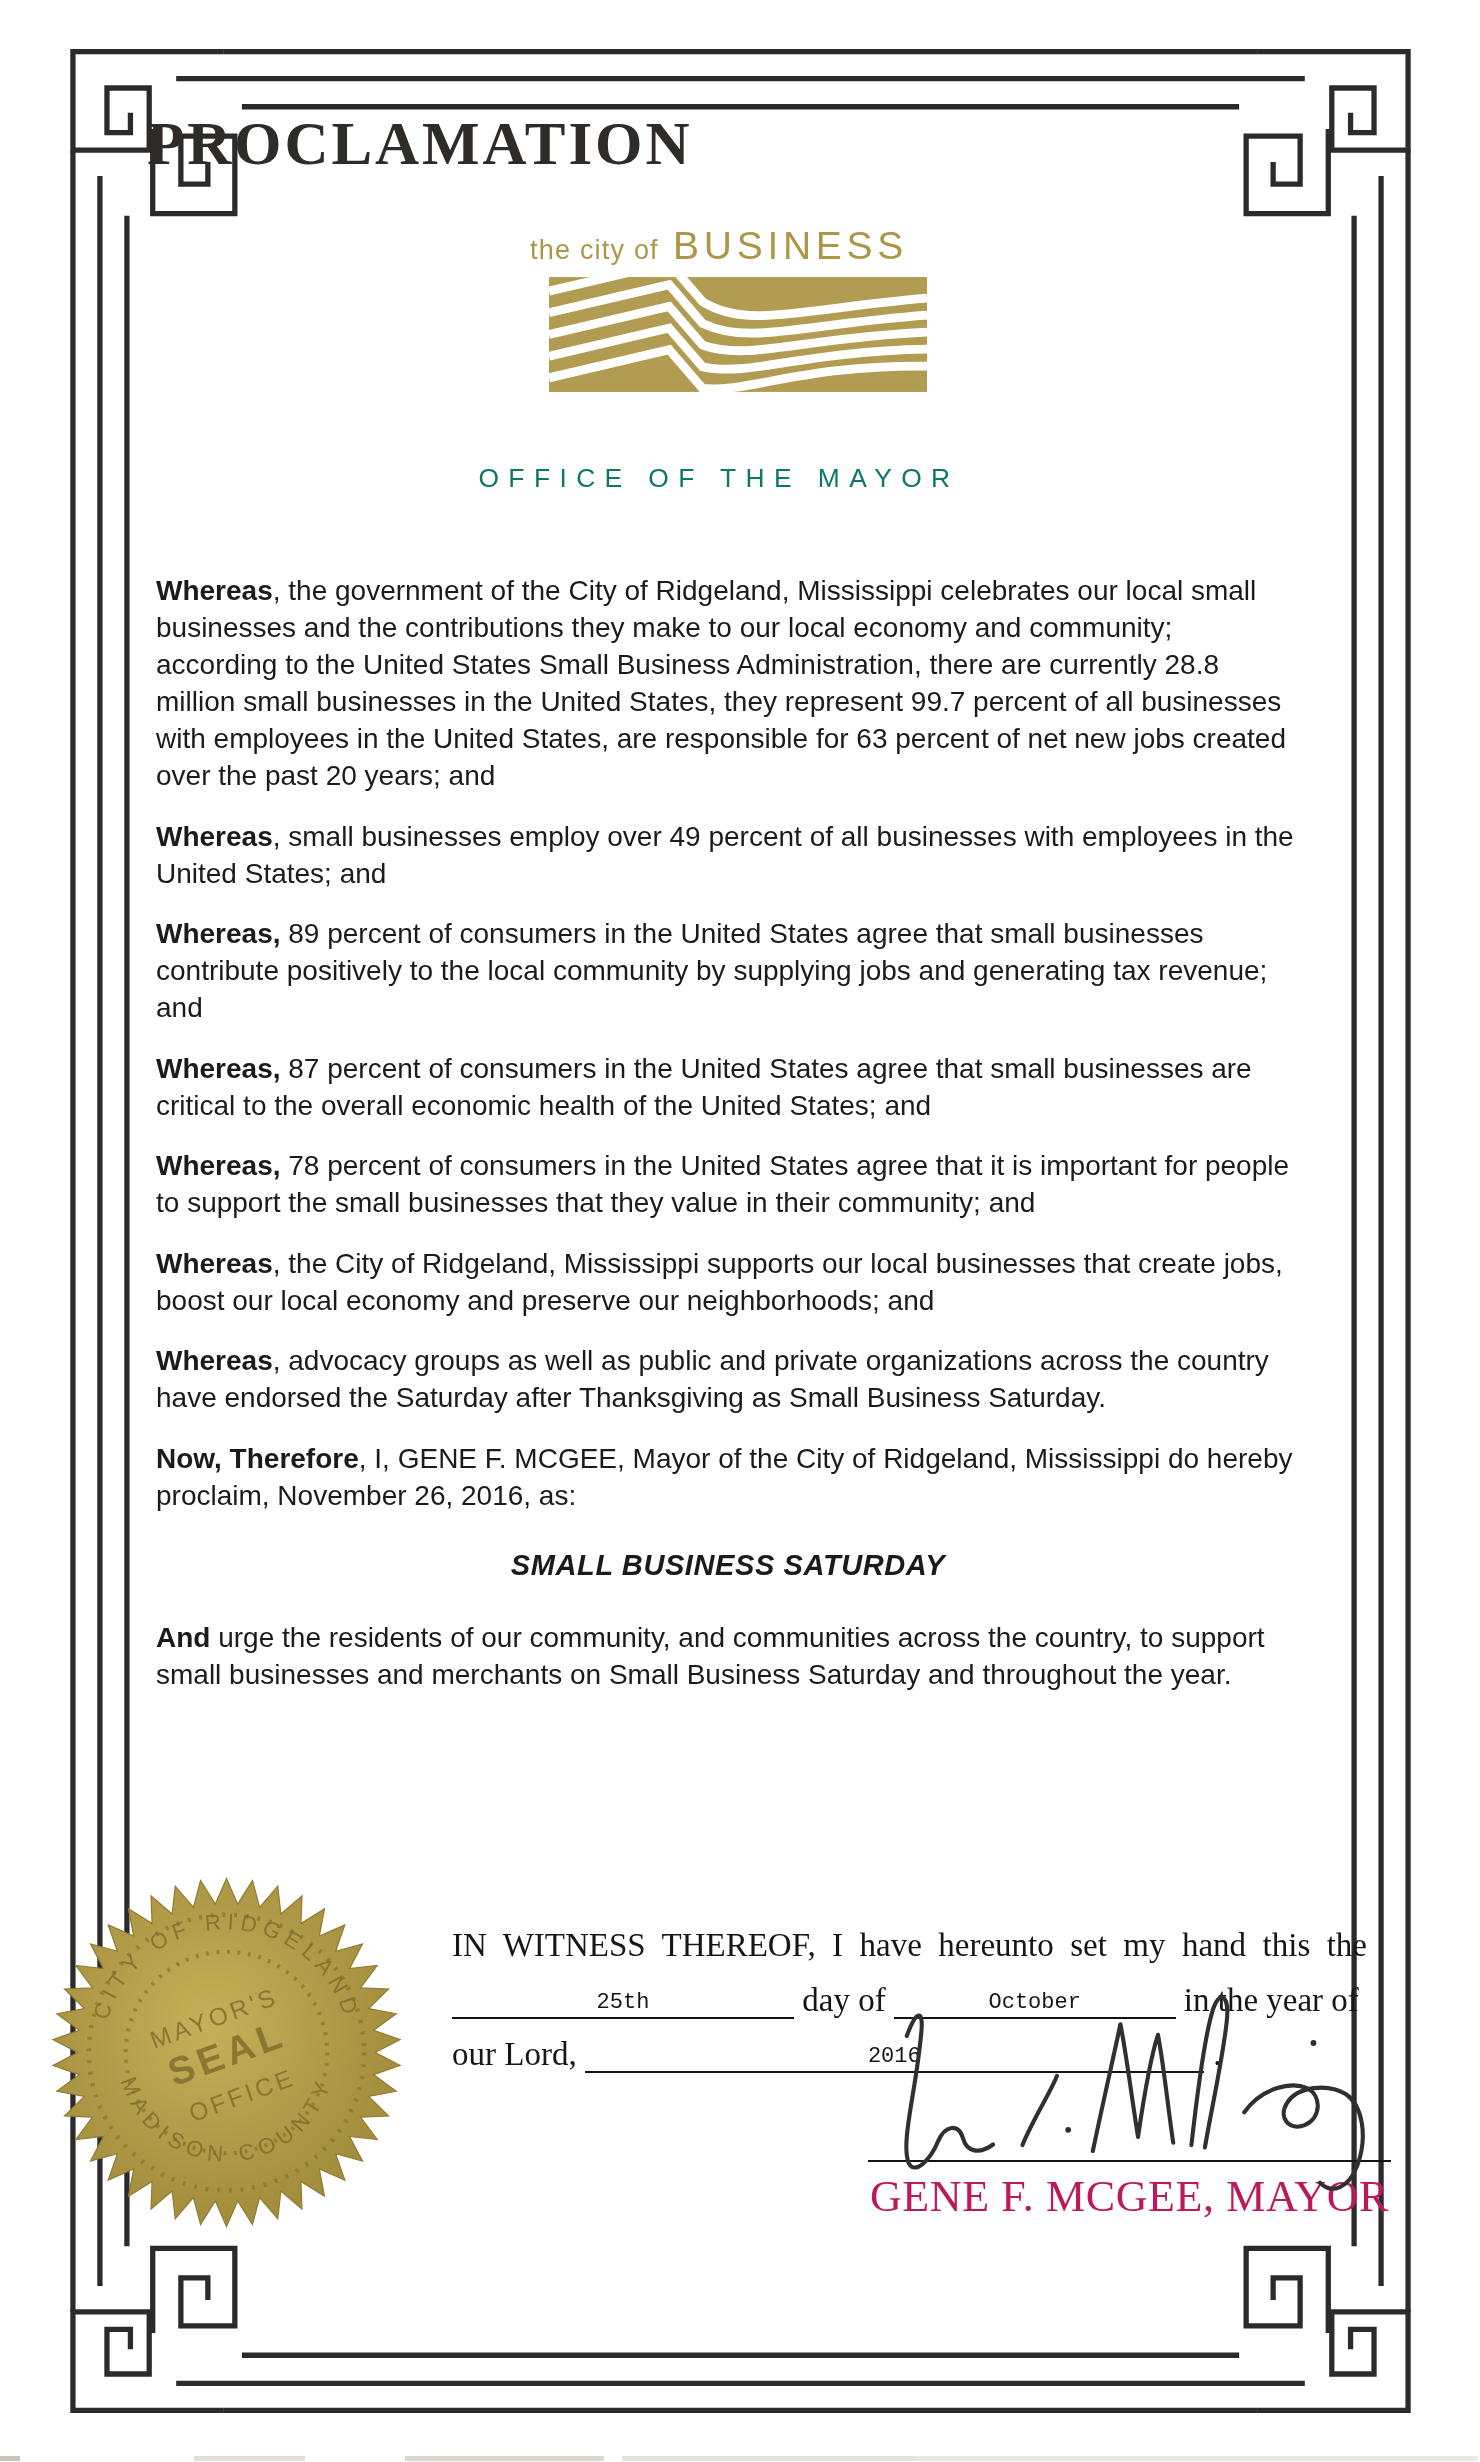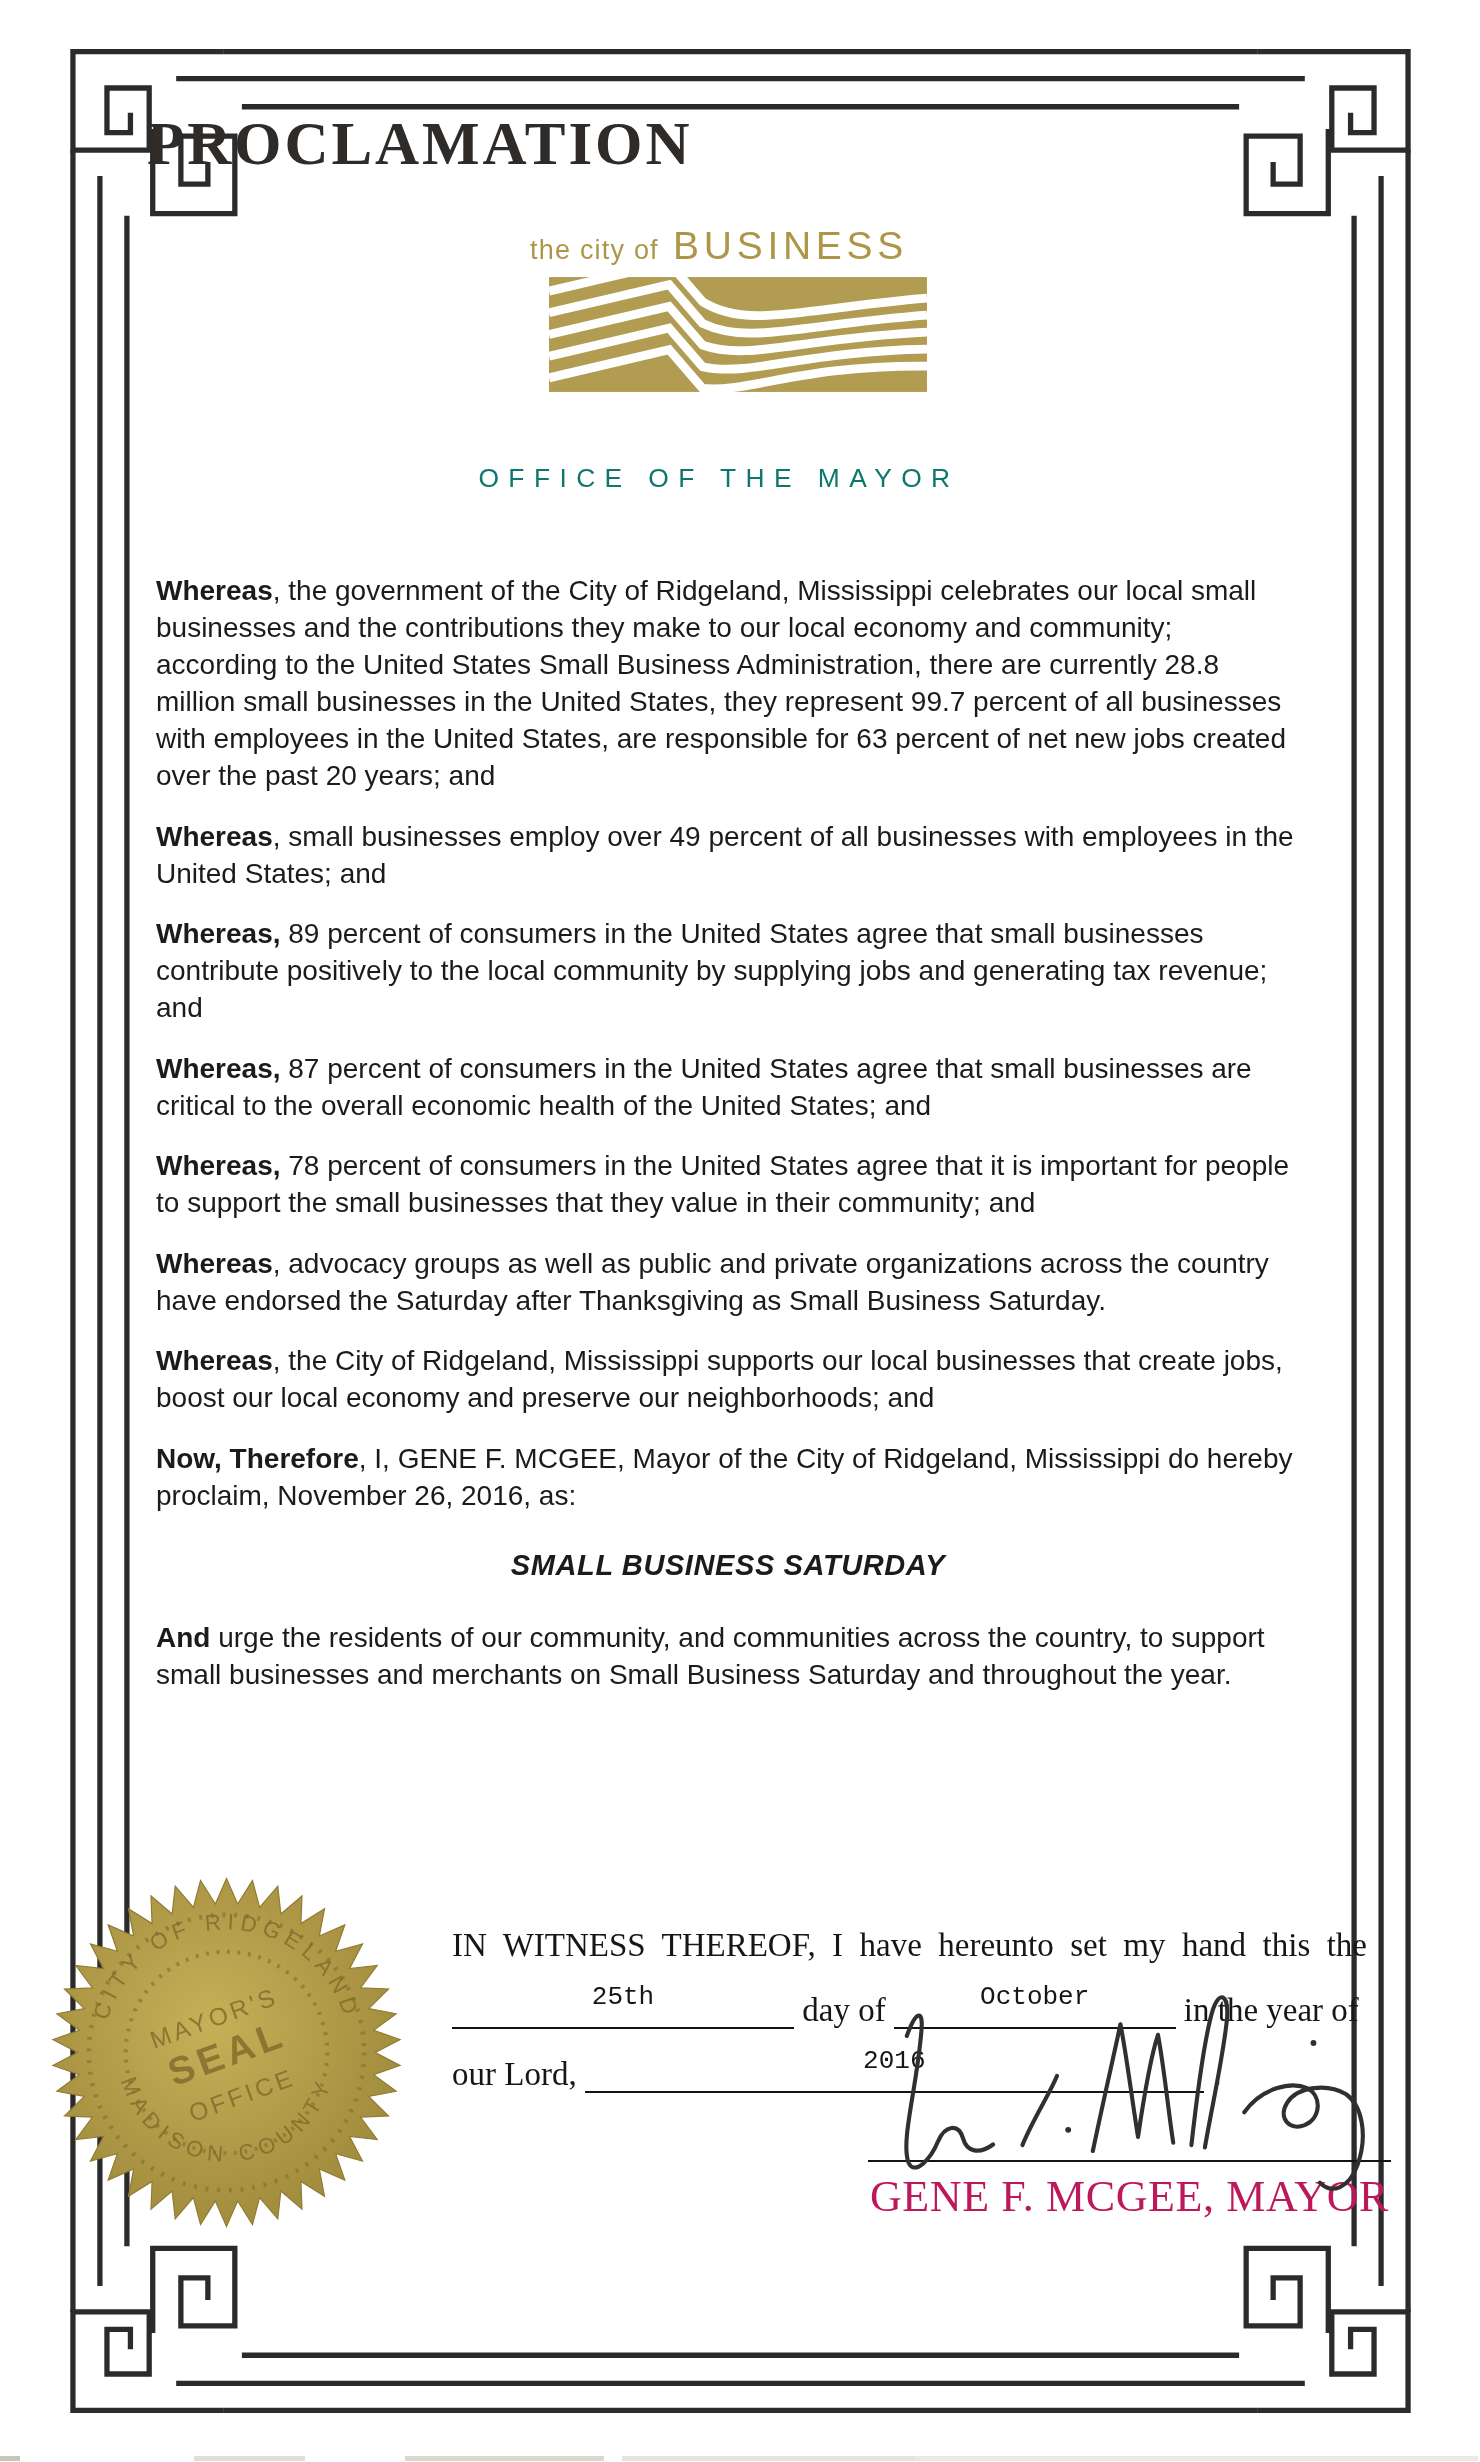--- a/index.html
+++ b/index.html
@@ -31,22 +31,22 @@
   .lead{font-weight:bold;}
   .proc-title{margin:33px 0 35px 0 !important;text-align:center;
               font-weight:bold;font-style:italic;font-size:29px;letter-spacing:0.6px;}
 
   
   .witness{position:absolute;left:452px;top:1927px;width:915px;
            font-family:"Liberation Serif",serif;font-size:33px;color:#161616;}
   .w-row1{text-align:justify;text-align-last:justify;font-family:Liberation Serif, serif;}
   .w-row{display:flex;align-items:flex-end;margin-top:17.6px;}
   .blank{border-bottom:2.9px solid #141414;text-align:center;
-         font-family:"Liberation Mono",monospace;font-size:26px;
-         padding-bottom:15px;}
+         font-family:"Liberation Mono",monospace;font-size:22px;
+         padding-bottom:2px;}
   .blank-day{width:352px;}
   .blank-month{width:290px;}
   .blank-year{width:619px;}
   .w-label{margin:0 8.2px;white-space:nowrap;}
   .w-period{margin-left:9.4px;}
 
   .sig-line{position:absolute;left:868px;top:2160px;width:523px;
             border-top:2.9px solid #141414;}
   .mayor-name{position:absolute;left:868px;top:2171px;width:523px;text-align:center;
               font-family:"Liberation Serif",serif;font-size:44px;color:#be185d;
@@ -121,22 +121,22 @@
   </svg>
 
   <div class="office-line">OFFICE OF THE MAYOR</div>
 
   <div class="body-text">
     <p><span class="lead">Whereas</span><span>, the government of the City of Ridgeland, Mississippi celebrates our local small businesses and the contributions they make to our local economy and community; according to the United States Small Business Administration, there are currently 28.8 million small businesses in the United States, they represent 99.7 percent of all businesses with employees in the United States, are responsible for 63 percent of net new jobs created over the past 20 years; and</span></p>
     <p><span class="lead">Whereas</span><span>, small businesses employ over 49 percent of all businesses with employees in the United States; and</span></p>
     <p><span class="lead">Whereas,</span><span> 89 percent of consumers in the United States agree that small businesses contribute positively to the local community by supplying jobs and generating tax revenue; and</span></p>
     <p><span class="lead">Whereas,</span><span> 87 percent of consumers in the United States agree that small businesses are critical to the overall economic health of the United States; and</span></p>
     <p><span class="lead">Whereas,</span><span> 78 percent of consumers in the United States agree that it is important for people to support the small businesses that they value in their community; and</span></p>
+    <p><span class="lead">Whereas</span><span>, the City of Ridgeland, Mississippi supports our local businesses that create jobs, boost our local economy and preserve our neighborhoods; and</span></p>
     <p><span class="lead">Whereas</span><span>, advocacy groups as well as public and private organizations across the country have endorsed the Saturday after Thanksgiving as Small Business Saturday.</span></p>
-    <p><span class="lead">Whereas</span><span>, the City of Ridgeland, Mississippi supports our local businesses that create jobs, boost our local economy and preserve our neighborhoods; and</span></p>
     <p><span class="lead">Now, Therefore</span><span>, I, GENE F. MCGEE, Mayor of the City of Ridgeland, Mississippi do hereby proclaim, November 26, 2016, as:</span></p>
     <p class="proc-title">SMALL BUSINESS SATURDAY</p>
     <p><span class="lead">And</span><span> urge the residents of our community, and communities across the country, to support small businesses and merchants on Small Business Saturday and throughout the year.</span></p>
   </div>
 
   <div class="witness">
     <div class="w-row1">IN WITNESS THEREOF, I have hereunto set my hand this the</div>
     <div class="w-row">
       <div class="blank blank-day">25th</div>
       <div class="w-label">day of</div>

